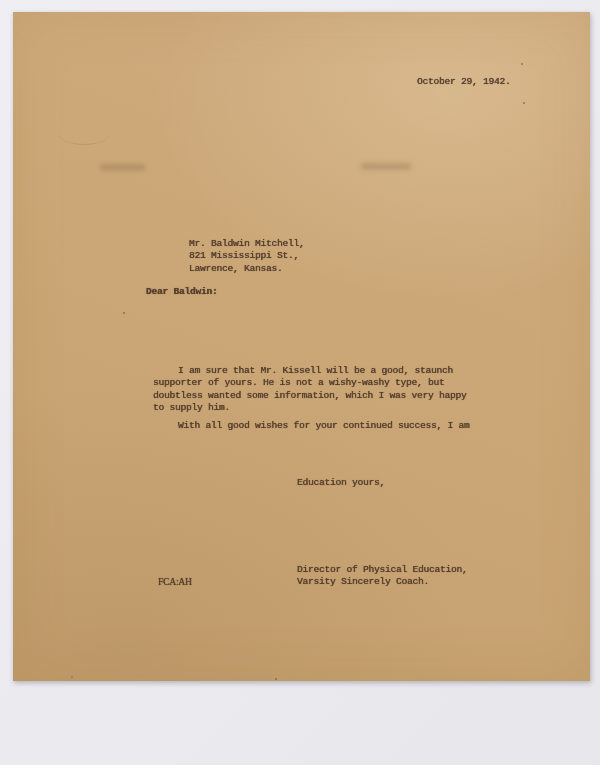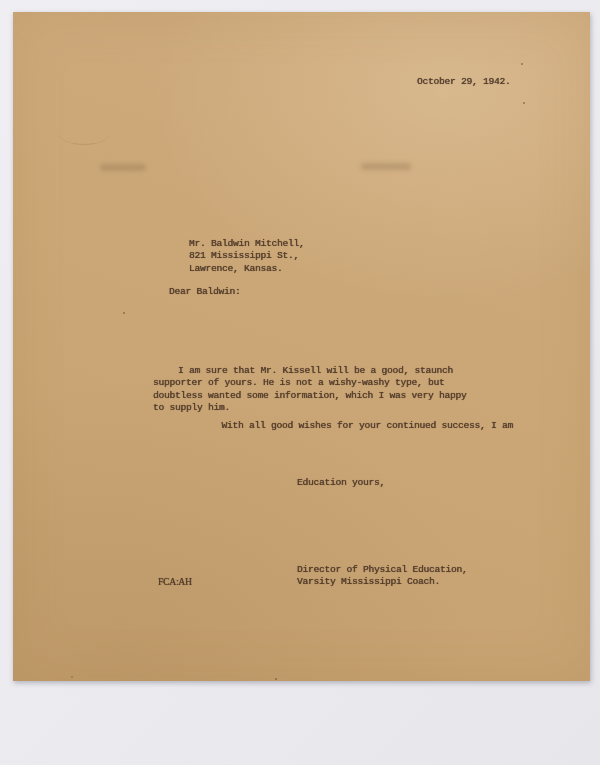--- a/index.html
+++ b/index.html
@@ -39,25 +39,25 @@
     letter-spacing: -0.2px;
     white-space: pre-line;
     opacity: 0.9;
     text-shadow:
       0 0 0.8px rgba(74,53,38,0.95),
       0.5px 0.4px 0.6px rgba(74,53,38,0.4);
     filter: blur(0.25px);
   }
   .date-line      { left: 404px; top: 64px;  }
   .recipient      { left: 140px; top: 226px; margin-left: 36px; }
-  .salutation     { left: 156px; top: 274px; }
+  .salutation     { left: 133px; top: 274px; font-weight: bold; }
   .para           { left: 140px; width: 360px; text-indent: 25px; }
   .para-1         { top: 296px; }
   .para-2         { top: 353px; font-family: Liberation Mono, monospace; }
-  .para-3         { top: 408px; text-align: right; }
+  .para-3         { top: 408px; }
   .closing        { left: 284px; top: 465px; }
   .sig-block      { left: 284px; top: 552px; }
   .initials       { left: 145px; top: 564px; font-family: Liberation Serif, serif; }
 
   
   .smudge {
     position: absolute;
     height: 7px;
     background: rgba(125,98,60,0.28);
     filter: blur(2.2px);
@@ -118,18 +118,18 @@
     <div class="typed para para-2">I am sure that Mr. Kissell will be a good, staunch
 supporter of yours.  He is not a wishy-washy type, but
 doubtless wanted some information, which I was very happy
 to supply him.</div>
 
     <div class="typed para para-3">With all good wishes for your continued success, I am</div>
 
     <div class="typed closing">Education yours,</div>
 
     <div class="typed sig-block">Director of Physical Education,
-Varsity Mississippi Coach.</div>
+Varsity Sincerely Coach.</div>
 
     <div class="typed initials">FCA:AH</div>
 
   </div>
 </div>
 
 </body></html>

